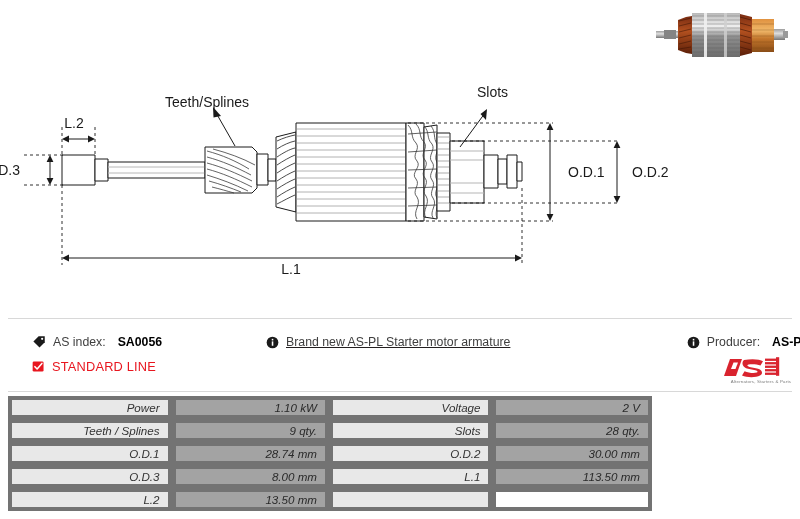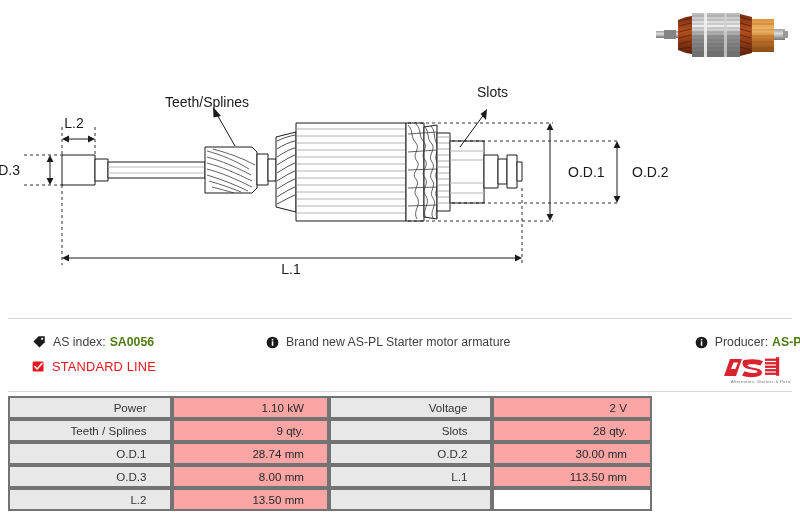--- a/index.html
+++ b/index.html
@@ -43,33 +43,33 @@
   .rule-bottom { top: 391px; }
 
   
   .info {
     position: absolute;
     left: 16px; top: 330px;
     width: 800px; height: 60px;
   }
   .info-col { position: absolute; }
   .info-col.c1 { left: 16px; top: 0; width: 230px; }
-  .info-col.c2 { left: 250px; top: 0; width: 300px; }
+  .info-col.c2 { left: 250px; top: 0; width: 300px; text-decoration: underline; }
   .info-col.c3 { left: 553px; top: 0; width: 240px; }
 
   .info-line {
     display: flex;
     align-items: center;
     height: 24px;
     font-size: 12.3px;
     color: #3a3a3a;
     white-space: nowrap;
   }
   .info-line .lbl { color: #3f3f3f; }
-  .info-line .val { font-weight: bold; color: #4d7c0f; margin-left: 4px; }
+  .info-line .val { font-weight: bold; color: #000000; margin-left: 12px; }
 
   .ico {
     display: inline-block;
     margin-right: 7px;
     flex: 0 0 auto;
     line-height: 0;
   }
 
   .std-line {
     display: flex;
@@ -94,32 +94,33 @@
   .spec {
     position: absolute;
     left: 8px; top: 396px;
     width: 644px;
     border-collapse: separate;
     border-spacing: 0;
     font-size: 11.6px;
   }
   .spec td {
     height: 23px;
-    padding: 0 23px;
-    border: 2px solid #737373;
+    padding: 0 8px;
+    border: 4px solid #737373;
     vertical-align: middle;
+    font-style: italic;
   }
   .spec td.lab {
     background: #e8e8e8;
     text-align: right;
     color: #333;
     width: 164px;
   }
   .spec td.val {
-    background: #fca5a5;
+    background: #a3a3a3;
     text-align: right;
     color: #2a2a2a;
     width: 158px;
   }
   .spec tr td.lab.r2 { width: 164px; }
   .spec tr td.val.r2 { width: 160px; }
   .spec td.empty { background: #e8e8e8; }
   .spec td.emptyv { background: #ffffff; }
 </style>
 </head>

